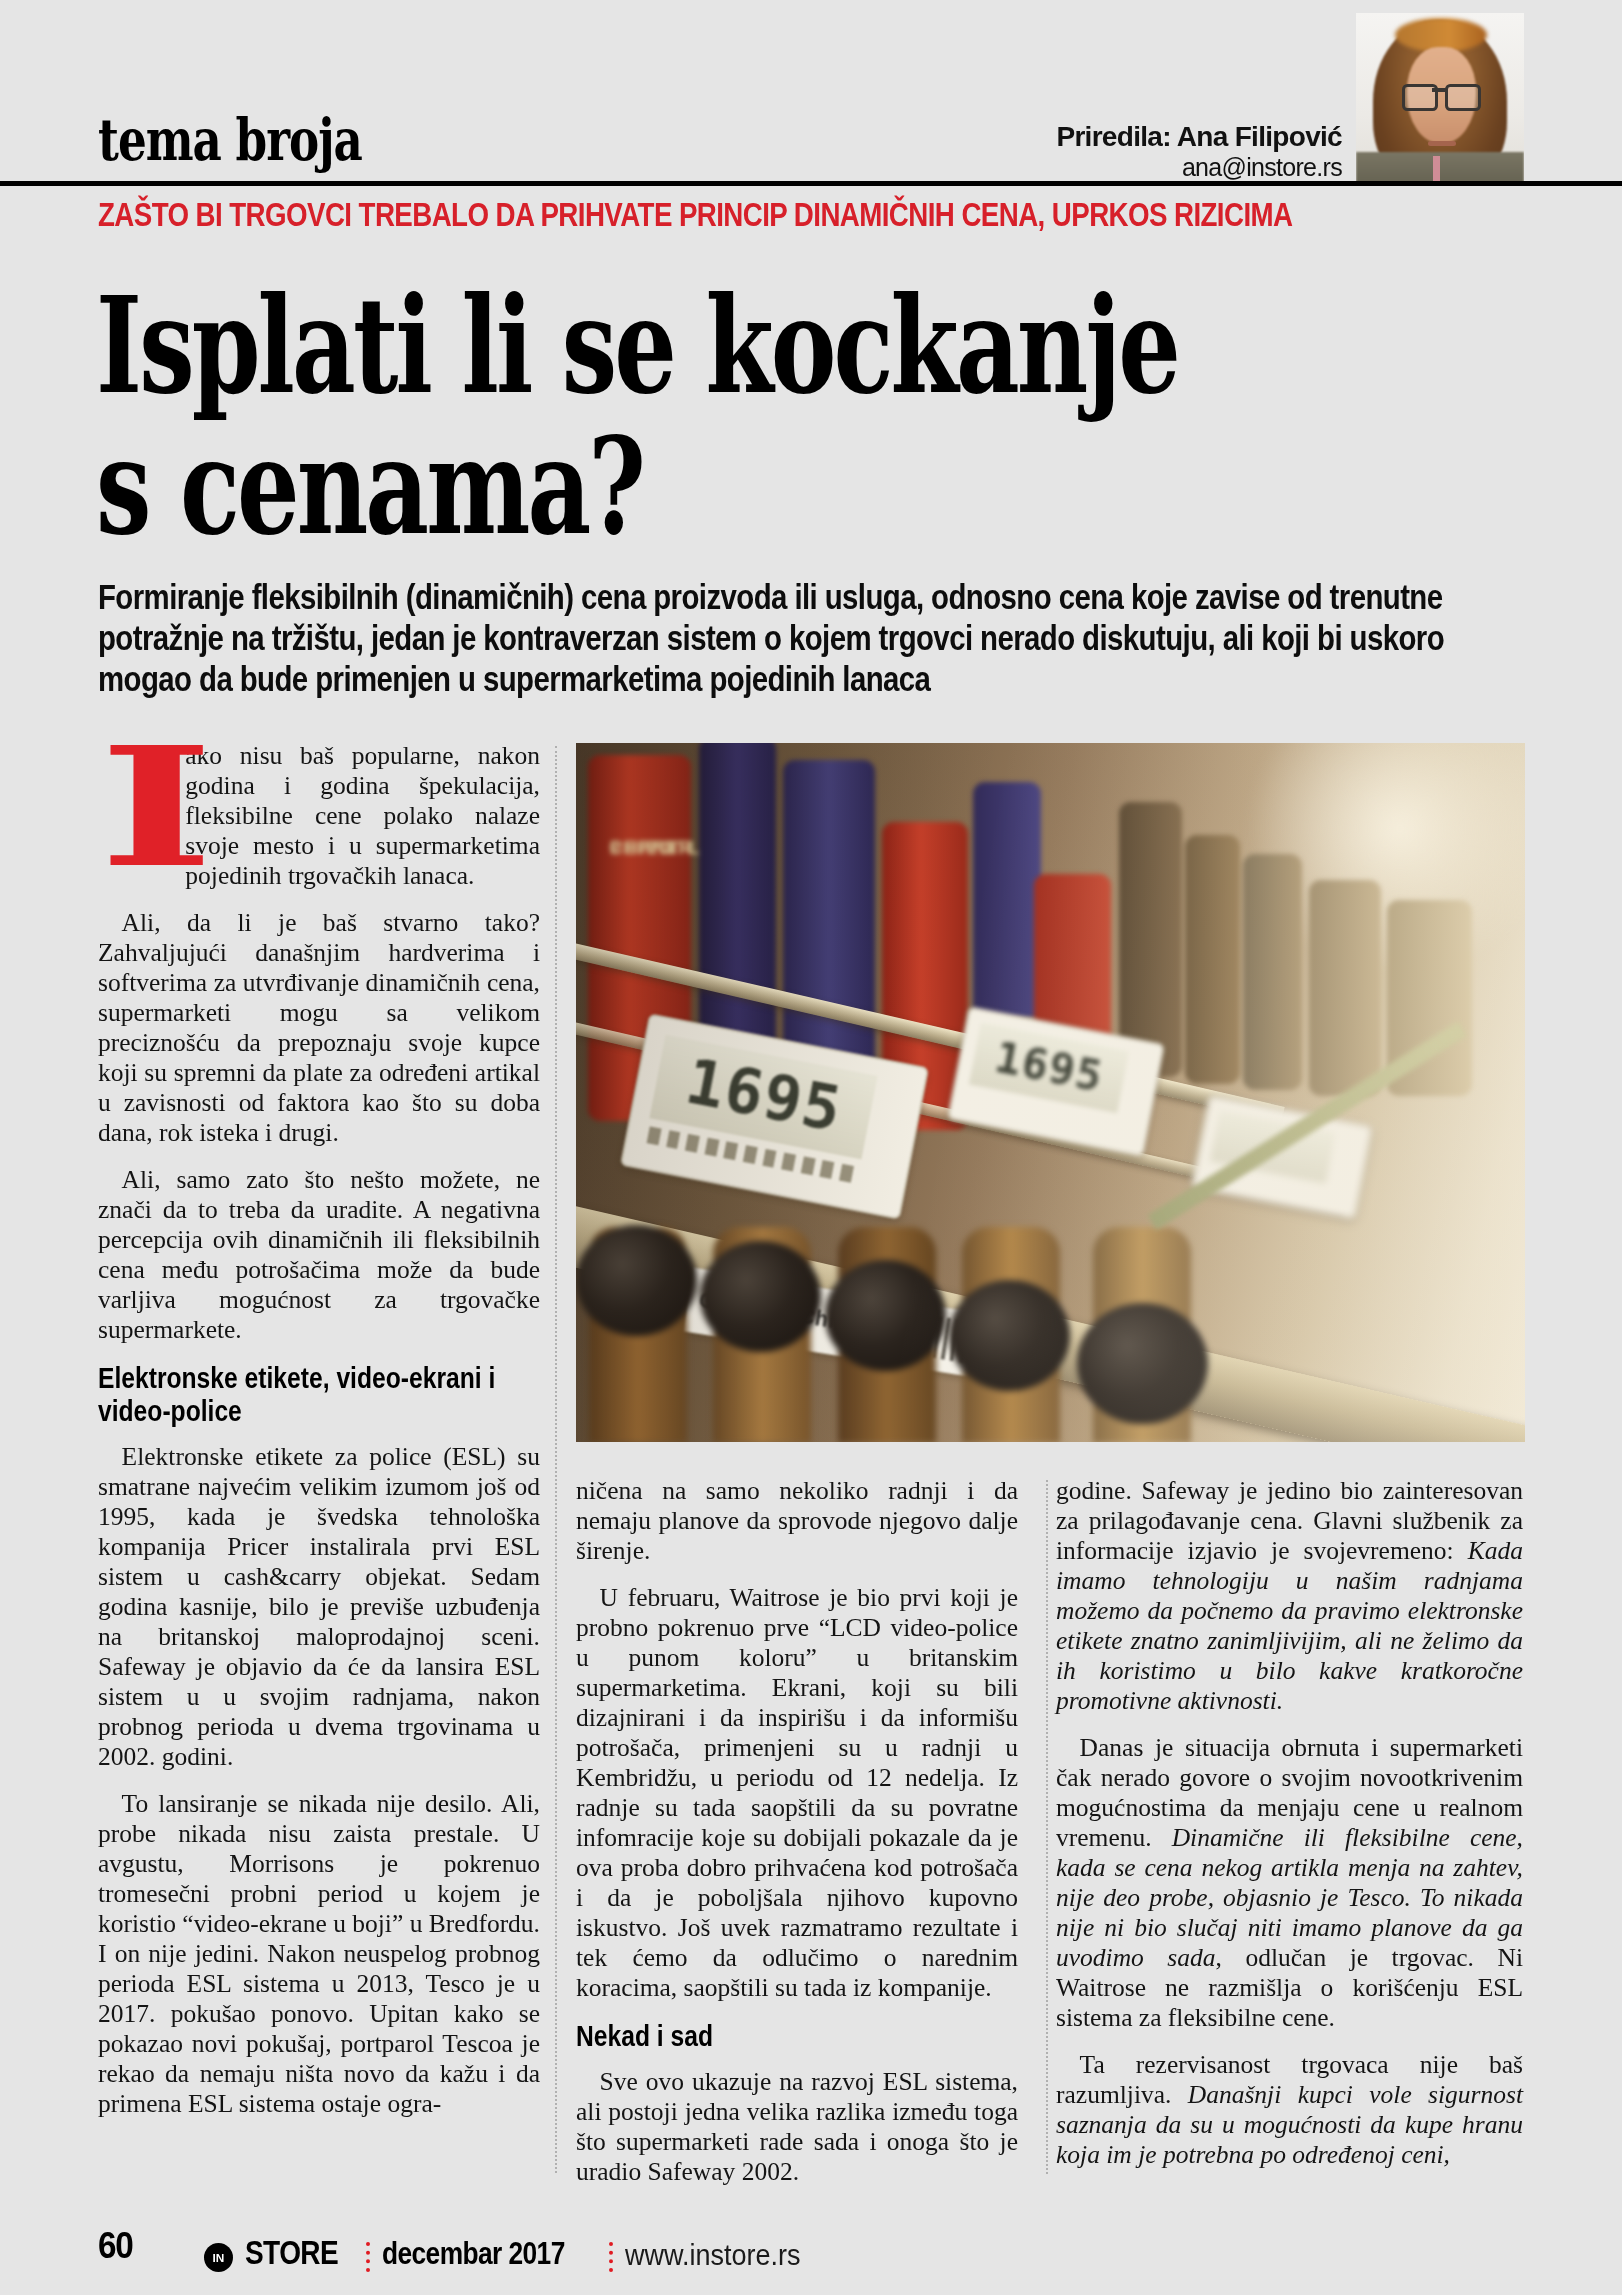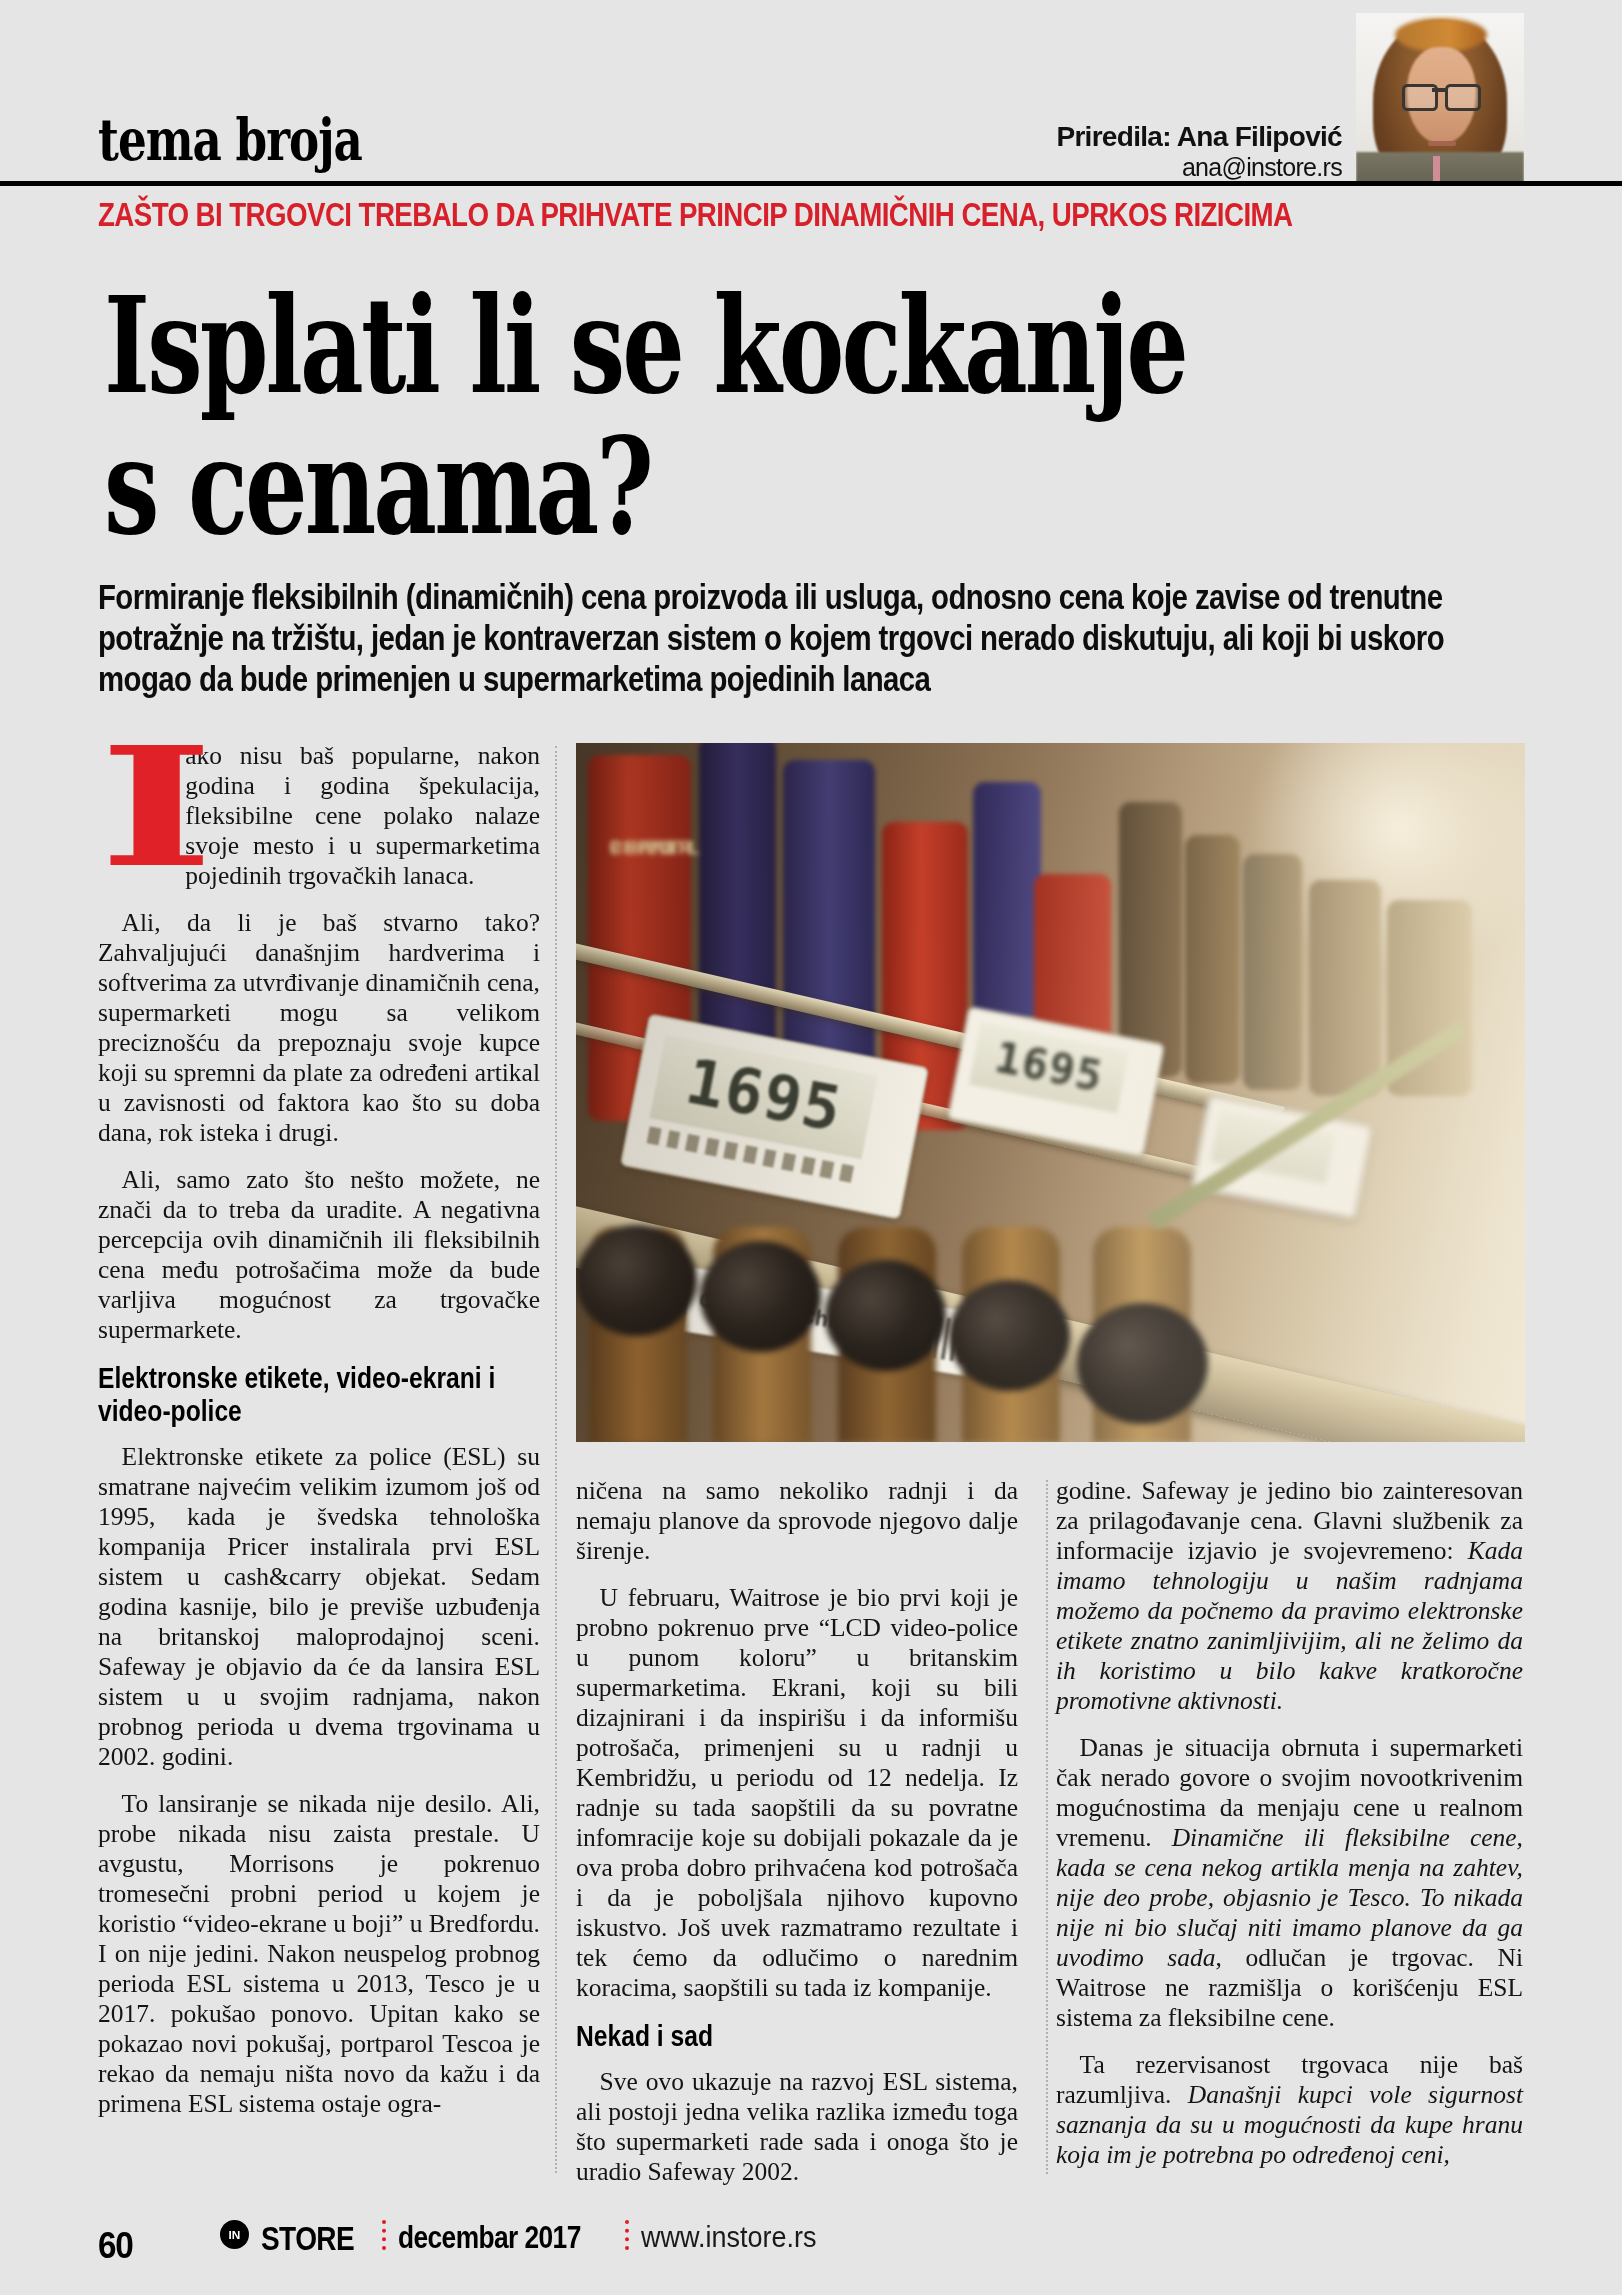--- a/index.html
+++ b/index.html
@@ -34,21 +34,21 @@
   .pt-bridge{position:absolute;left:30px;top:3.9px;width:14.4px;height:3.9px;background:#3a3633;}
   .pt-mouth{left:72px;top:128px;width:27.5px;height:4.6px;border-radius:2.6px;background:#a5644d;filter:blur(0.7px);}
   .pt-shoulders{left:0px;top:139px;width:168px;height:39px;
     background:linear-gradient(180deg,#7a7664 0%,#615e4e 100%);filter:blur(1.3px);}
   .pt-lanyard{left:77px;top:143px;width:6.5px;height:29px;background:#cf8d96;filter:blur(0.7px);}
 
   
   .kicker{position:absolute;left:98px;top:196px;font-family:"Liberation Sans","DejaVu Sans",sans-serif;
     font-weight:bold;font-size:33px;line-height:38px;color:#d7202a;letter-spacing:-0.7px;
     transform:scaleX(0.84);transform-origin:left top;white-space:nowrap;}
-  .headline{position:absolute;left:104px;top:275px;color:#000;}
+  .headline{position:absolute;left:96px;top:275px;color:#000;}
   .hl-line{font-family:"DejaVu Serif",serif;font-weight:bold;font-size:133px;line-height:141px;
     letter-spacing:-3.9px;transform:scaleX(0.74);transform-origin:left top;white-space:nowrap;}
   .intro{position:absolute;left:98px;top:576px;width:1714px;
     font-family:"Liberation Sans","DejaVu Sans",sans-serif;font-weight:bold;
     font-size:35px;line-height:41px;letter-spacing:-0.7px;color:#0d0d0d;
     transform:scaleX(0.84);transform-origin:left top;}
 
   
   .col{position:absolute;font-size:25.5px;line-height:30px;text-align:justify;color:#141414;}
   #col1{left:98px;top:741px;width:442px;}
@@ -125,21 +125,21 @@
   .ph-stalk{left:576px;top:471px;width:366px;height:17px;background:linear-gradient(90deg,#9da06f,#c9c694);
     transform:rotate(-32deg);transform-origin:left center;filter:blur(2.6px);}
   .ph-veil{left:0;top:0;width:949px;height:699px;
     background:linear-gradient(100deg,rgba(40,28,16,0.18) 0%,rgba(0,0,0,0) 40%,rgba(244,236,218,0.25) 85%);}
 
   
   .footer{position:absolute;left:0;top:2220px;width:1623px;height:52px;
     font-family:"Liberation Sans","DejaVu Sans",sans-serif;color:#000;}
   .page-num{position:absolute;left:98px;top:5.2px;font-size:37px;font-weight:bold;letter-spacing:-1.3px;
     transform:scaleX(0.9);transform-origin:left top;}
-  .footer-row{position:absolute;left:220px;top:0;height:52px;display:flex;align-items:flex-start;gap:11.8px;}
+  .footer-row{position:absolute;left:204px;top:0;height:52px;display:flex;align-items:flex-end;gap:11.8px;}
   .logo-circle{width:29px;height:29px;border-radius:50%;background:#000;color:#fff;
     display:flex;align-items:center;justify-content:center;font-size:11.8px;font-weight:bold;letter-spacing:0;}
   .logo-text{font-size:33px;font-weight:bold;letter-spacing:-0.7px;display:inline-block;
     transform:scaleX(0.85);transform-origin:left center;}
   .f-sep{width:0;height:30px;border-left:4.6px dotted #e01b22;}
   .issue{font-size:31px;font-weight:bold;letter-spacing:-0.7px;display:inline-block;
     transform:scaleX(0.85);transform-origin:left center;}
   .site{font-size:30px;font-weight:normal;letter-spacing:0px;display:inline-block;
     transform:scaleX(0.9);transform-origin:left center;color:#1a1a1a;}
 </style>

